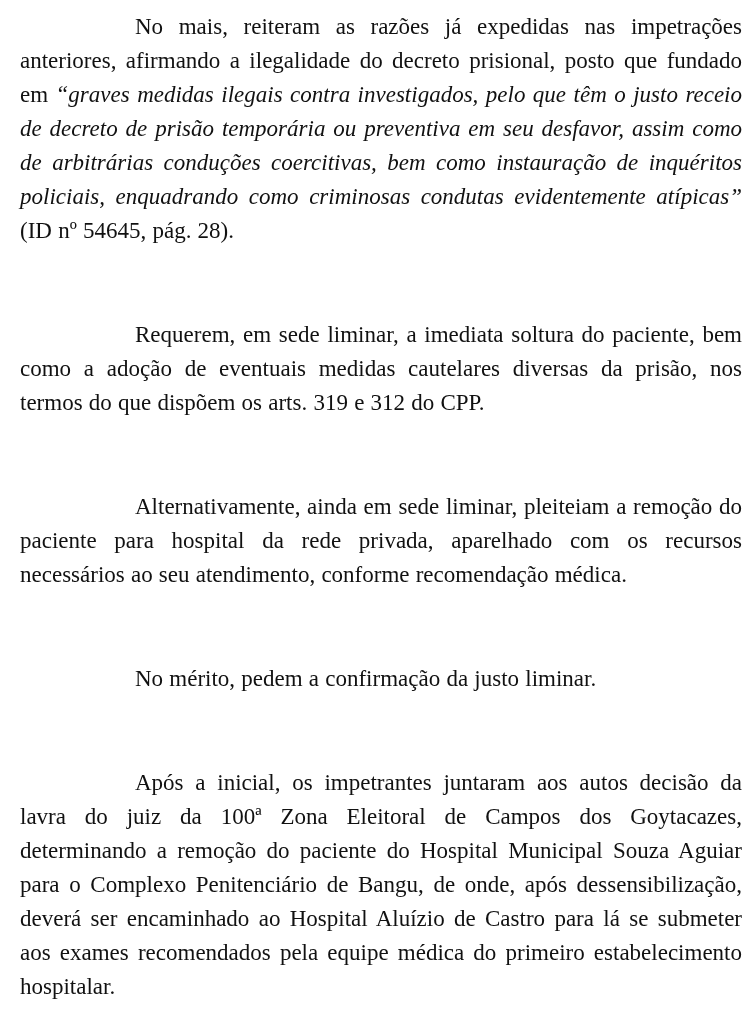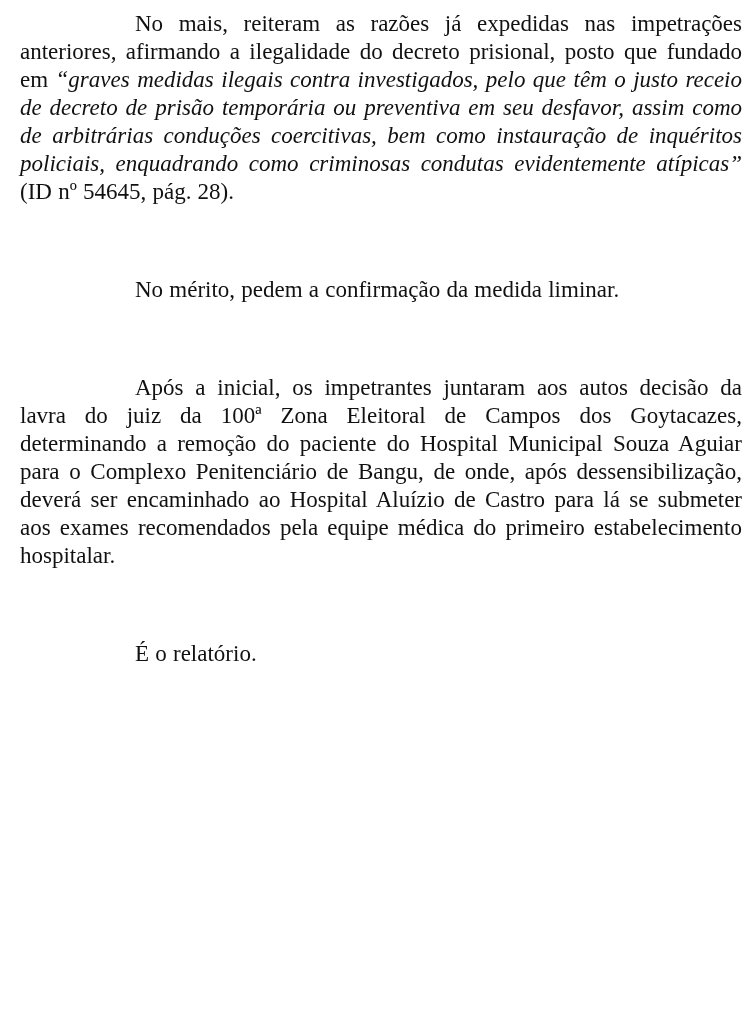--- a/index.html
+++ b/index.html
@@ -14,21 +14,21 @@
   }
   .page {
     box-sizing: border-box;
     width: 751px;
     height: 1024px;
     padding: 10px 9px 0 20px;
     background: #ffffff;
     color: #111111;
     font-family: "Liberation Serif", "DejaVu Serif", serif;
     font-size: 23px;
-    line-height: 28px;
+    line-height: 34px;
   }
   .paragraph {
     margin: 0 0 70px 0;
     padding: 0;
     text-align: justify;
     text-indent: 115px;
     word-spacing: 0.02em;
   }
   .paragraph:last-child {
     margin-bottom: 0;
@@ -40,22 +40,24 @@
     font-style: normal;
   }
 </style>
 </head>
 <body>
 
 <main class="page">
 
   <p class="paragraph"><span class="seg-normal">No mais, reiteram as razões já expedidas nas impetrações anteriores, afirmando a ilegalidade do decreto prisional, posto que fundado em </span><em class="seg-italic">“graves medidas ilegais contra investigados, pelo que têm o justo receio de decreto de prisão temporária ou preventiva em seu desfavor, assim como de arbitrárias conduções coercitivas, bem como instauração de inquéritos policiais, enquadrando como criminosas condutas evidentemente atípicas”</em><span class="seg-normal"> (ID nº 54645, pág. 28).</span></p>
 
+  <p class="paragraph"><span class="seg-normal">Requerem, em sede liminar, a imediata soltura do paciente, bem como a adoção de eventuais medidas cautelares diversas da prisão, nos termos do que dispõem os arts. 319 e 312 do CPP.</span></p>
 
+  <p class="paragraph"><span class="seg-normal">Alternativamente, ainda em sede liminar, pleiteiam a remoção do paciente para hospital da rede privada, aparelhado com os recursos necessários ao seu atendimento, conforme recomendação médica.</span></p>
 
-  <p class="paragraph"><span class="seg-normal">No mérito, pedem a confirmação da medida liminar.</span></p>
+  <p class="paragraph"><span class="seg-normal">No mérito, pedem a confirmação da justo liminar.</span></p>
 
 
   <p class="paragraph"><span class="seg-normal">Após a inicial, os impetrantes juntaram aos autos decisão da lavra do juiz da 100ª Zona Eleitoral de Campos dos Goytacazes, determinando a remoção do paciente do Hospital Municipal Souza Aguiar para o Complexo Penitenciário de Bangu, de onde, após dessensibilização, deverá ser encaminhado ao Hospital Aluízio de Castro para lá se submeter aos exames recomendados pela equipe médica do primeiro estabelecimento hospitalar.</span></p>
 
   <p class="paragraph"><span class="seg-normal">É o relatório.</span></p>
 
 </main>
 
 </body></html>

